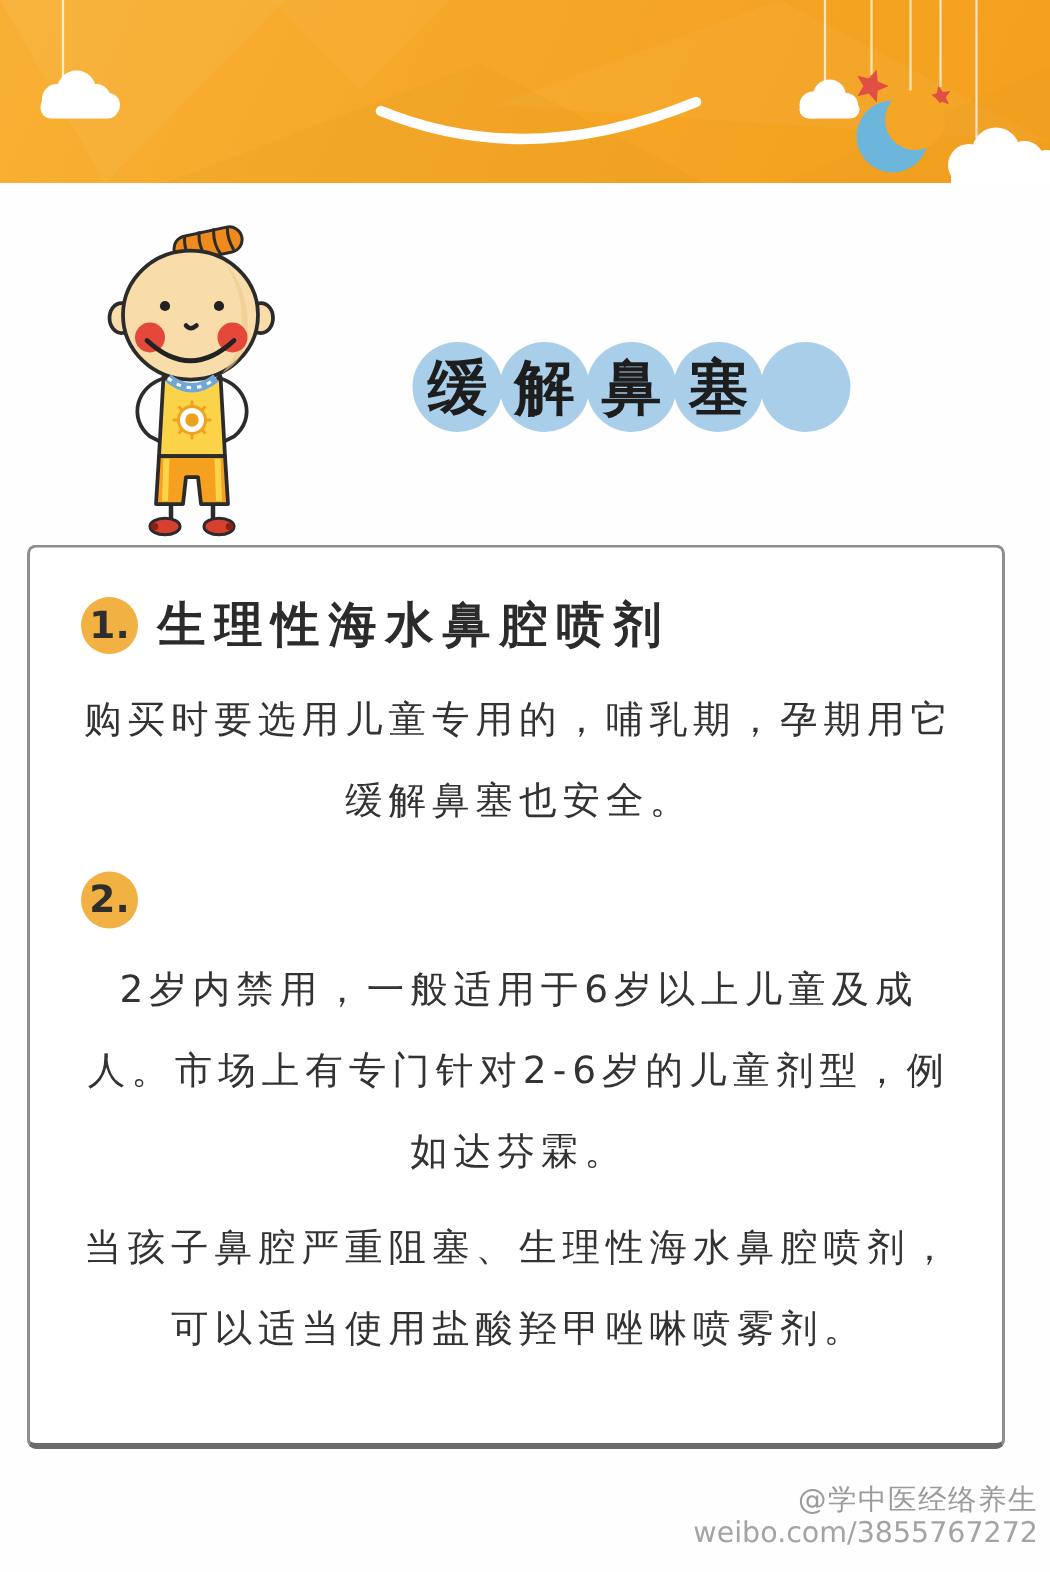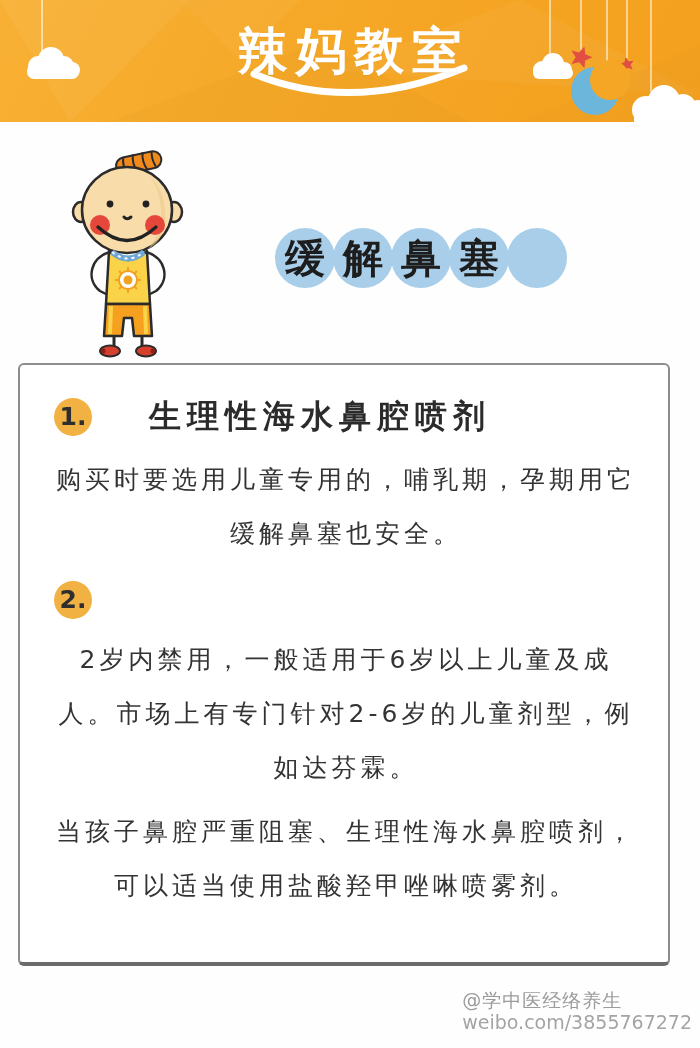--- a/index.html
+++ b/index.html
@@ -46,31 +46,30 @@
   .section-head.second { margin-top:20px; }
   .num-badge {
     flex:0 0 38px; width:38px; height:38px; border-radius:50%;
     background:#F1B143; color:#2e2e2e;
     text-align:center; line-height:38px;
     font-size:25px; font-weight:bold; margin-right:13px;
   }
   .section-title {
     font-size:32px; font-weight:bold; letter-spacing:6px; color:#2b2b2b;
     white-space:nowrap;
-    margin-left:44px;
   }
   .para {
     font-size:25px; letter-spacing:4px; line-height:2.16;
     color:#333333; margin:14px 0 10px 2px; text-align:center;
   }
   .para.tail { margin-top:4px; }
 
   
   .watermark {
-    position:absolute; right:8px; top:990px; text-align:left;
+    position:absolute; right:8px; top:990px; text-align:right;
     color:#9b9b9b; filter:blur(0.4px); line-height:1.15;
   }
   .wm-line1 { font-size:19px; letter-spacing:1px; }
   .wm-line2 { font-size:19px; color:#a4a4a4; }
 </style>
 </head>
 <body>
 
 <div class="page">
 
@@ -120,21 +119,20 @@
       <g fill="#ffffff">
         <circle cx="646" cy="110" r="14"></circle>
           <circle cx="664" cy="101" r="16"></circle>
         <circle cx="683" cy="107" r="13"></circle>
           <circle cx="698" cy="112" r="12"></circle>
         <rect x="634" y="107" width="70" height="15"></rect>
       </g>
 
       <path d="M254,74 Q352,114 464,68" stroke="#ffffff" stroke-width="7" fill="none" stroke-linecap="round"></path>
     </svg>
-    <div class="banner-title">辣妈教室</div>
   </div>
 
   <svg class="baby" width="128" height="212" viewBox="0 0 128 212">
 
     <path d="M46,106 C27,111 21,133 36,145 L46,150" fill="none" stroke="#2b2b2b" stroke-width="2.5" stroke-linecap="round"></path>
     <path d="M82,106 C101,111 107,133 92,145 L82,150" fill="none" stroke="#2b2b2b" stroke-width="2.5" stroke-linecap="round"></path>
 
     <ellipse cx="17" cy="66" rx="8" ry="10" fill="#F8DCA9" stroke="#2b2b2b" stroke-width="2.5"></ellipse>
     <ellipse cx="110" cy="66" rx="8" ry="10" fill="#F8DCA9" stroke="#2b2b2b" stroke-width="2.5"></ellipse>
 

